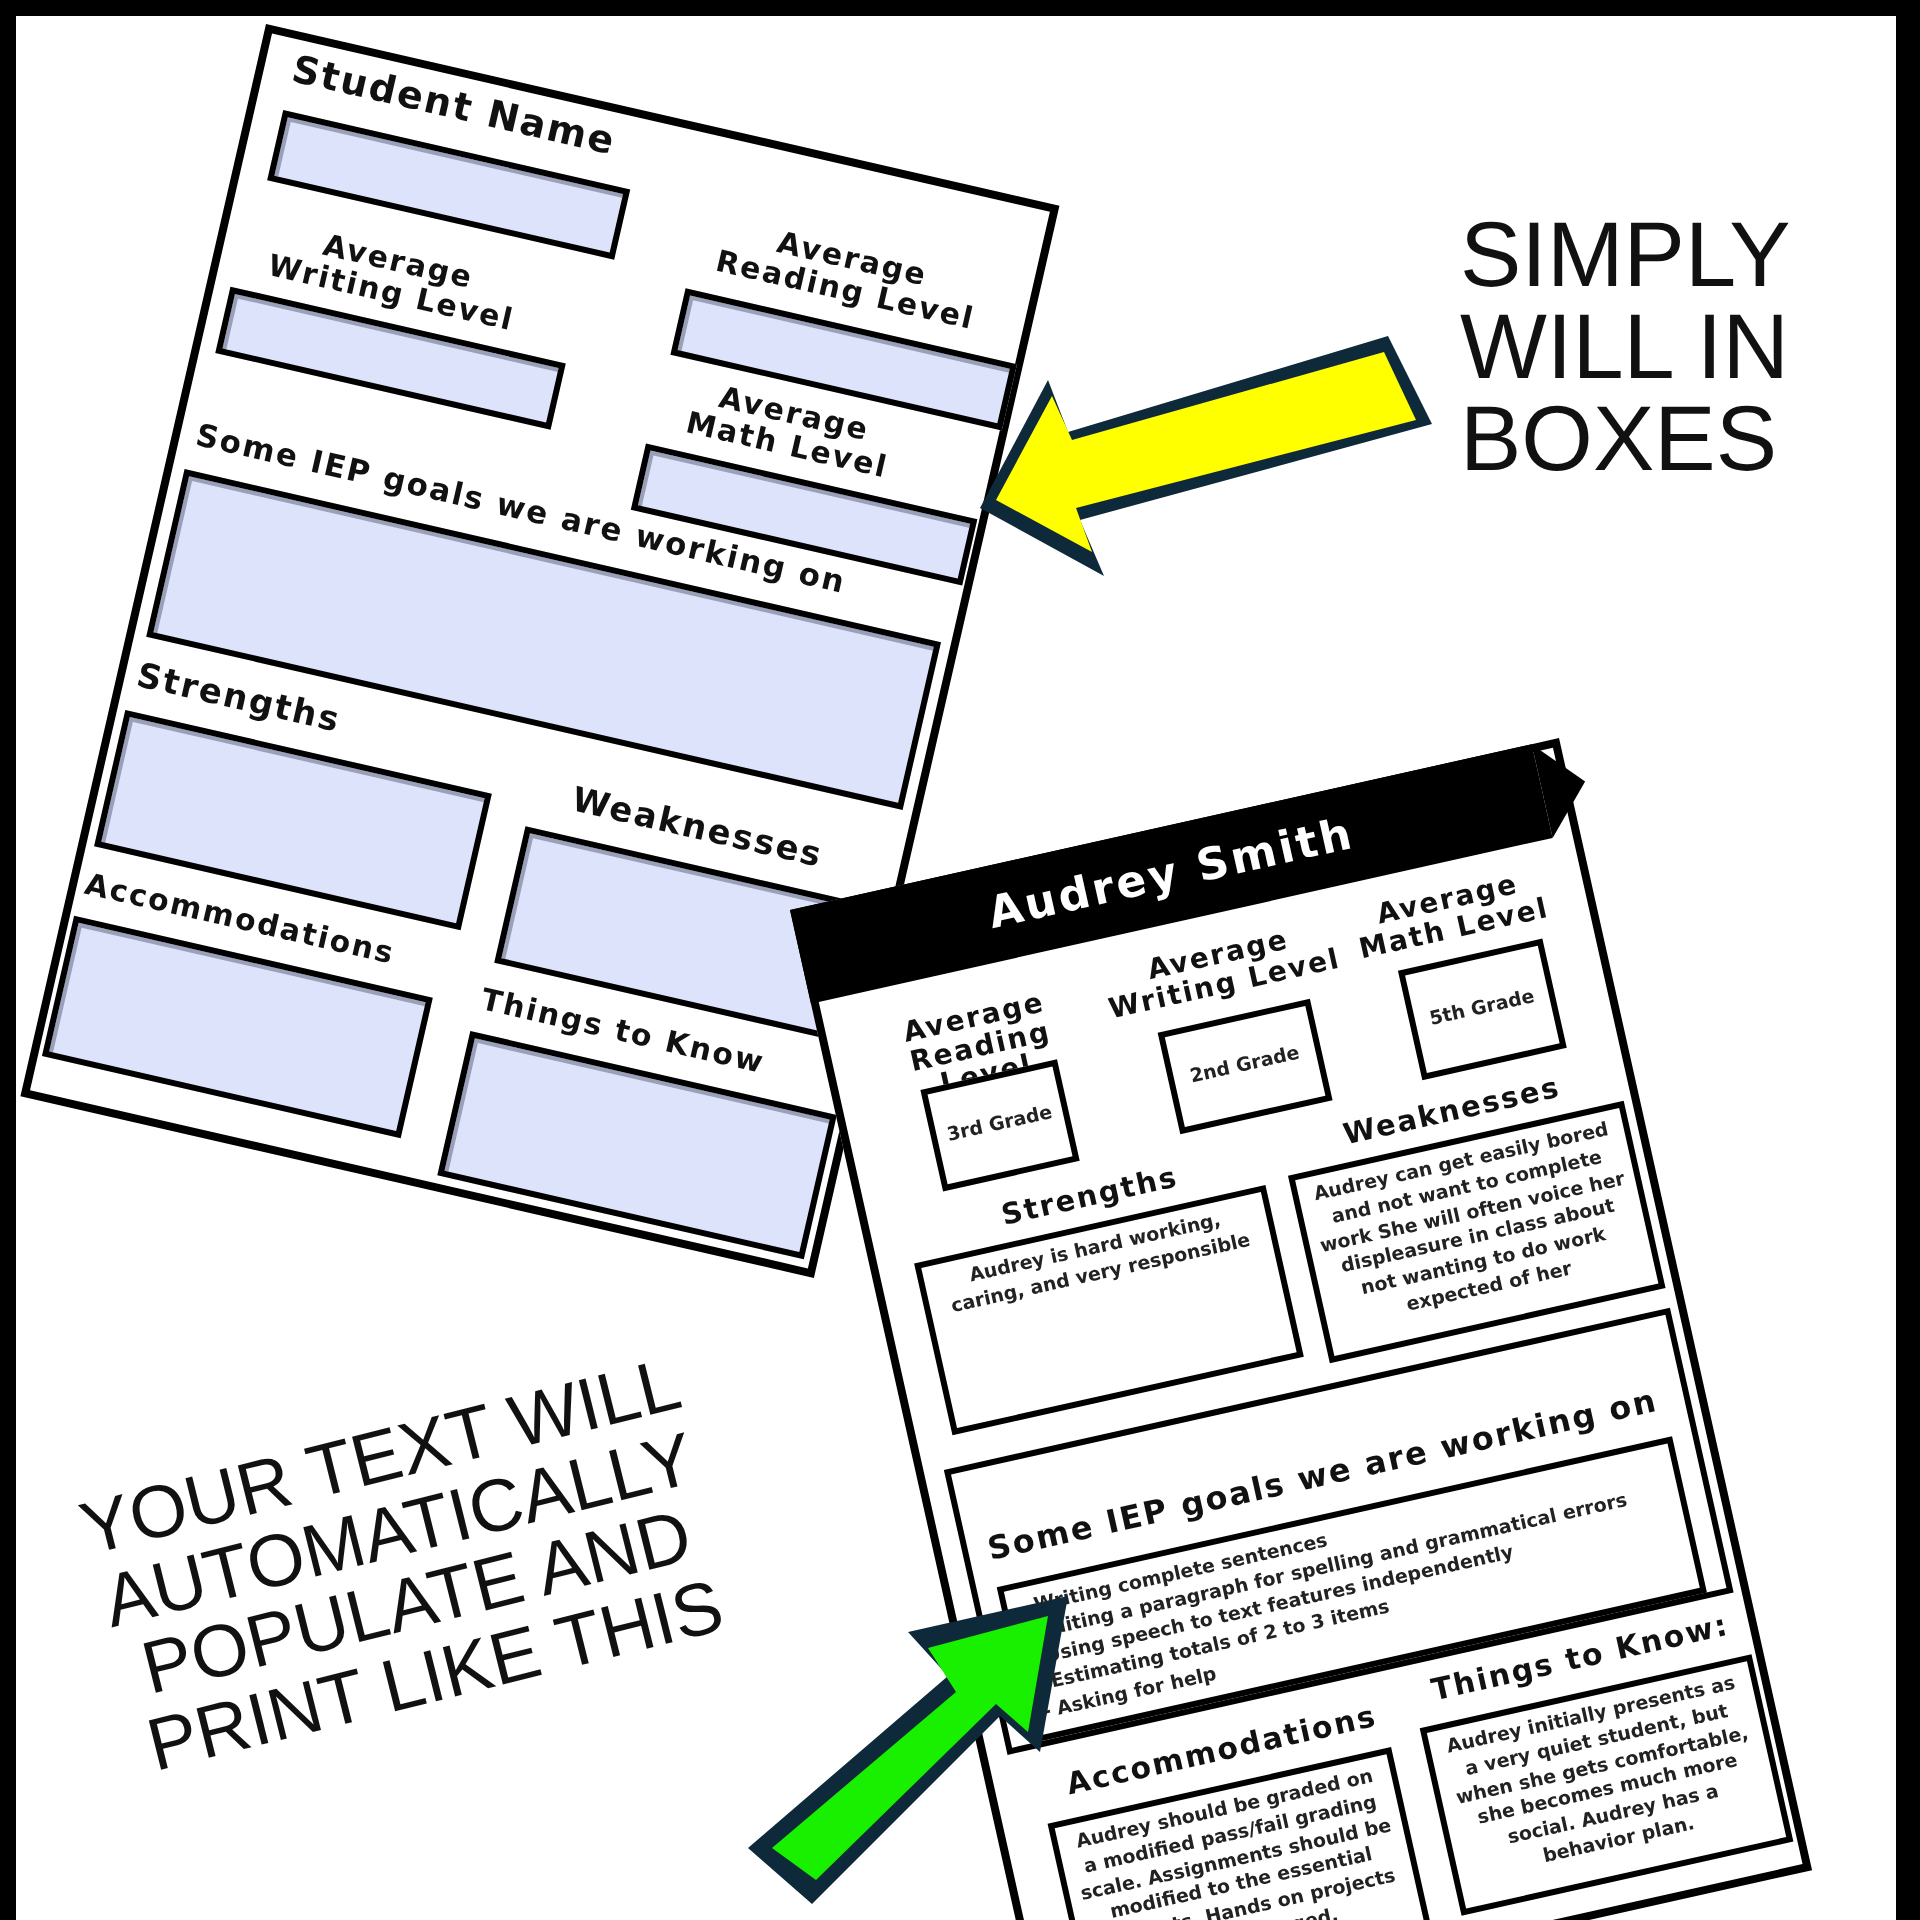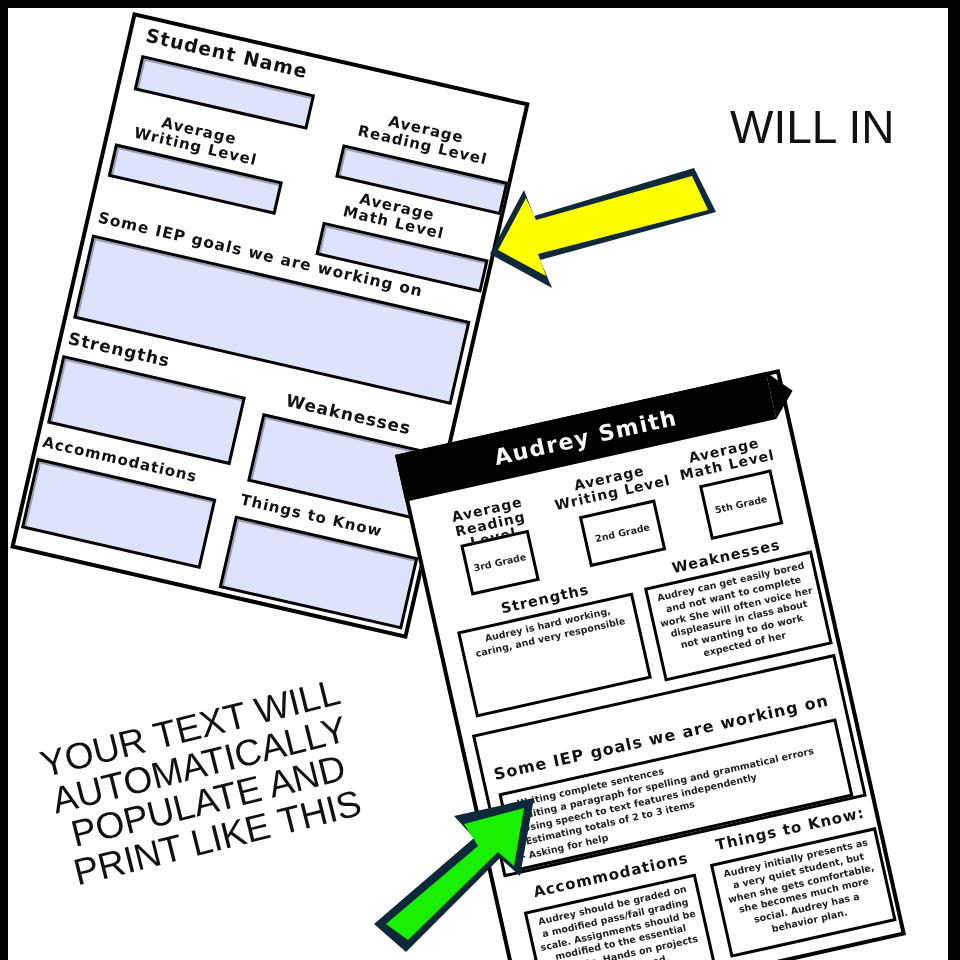--- a/index.html
+++ b/index.html
@@ -123,21 +123,23 @@
     <polygon points="214,10 236,54 60,102 72,130 10,96 44,32 54,58" fill="#0e2a3a"></polygon>
     <polygon points="212,18 228,52 58,96 66,118 18,92 46,40 56,62" fill="#ffff00"></polygon>
   </svg>
 
   <svg class="arrow" style="left:366px;top:778px;" width="170" height="180" viewBox="0 0 170 180">
     <polygon points="0,138 100,52 80,30 160,12 146,90 126,72 32,166" fill="#0e2a3a"></polygon>
     <polygon points="12,138 104,60 90,38 150,22 140,80 124,66 34,154" fill="#19f000"></polygon>
   </svg>
 
   <div class="callout" style="left:722px;top:96px;font-size:46px;">
+    <div>SIMPLY</div>
     <div>WILL IN</div>
+    <div>BOXES</div>
   </div>
 
   <div class="callout" style="left:6px;top:700px;width:380px;font-size:37px;text-align:center;transform:rotate(-14deg);transform-origin:50% 50%;line-height:1.02;">
     <div>YOUR TEXT WILL</div>
     <div>AUTOMATICALLY</div>
     <div>POPULATE AND</div>
     <div>PRINT LIKE THIS</div>
   </div>
 </div>
 

